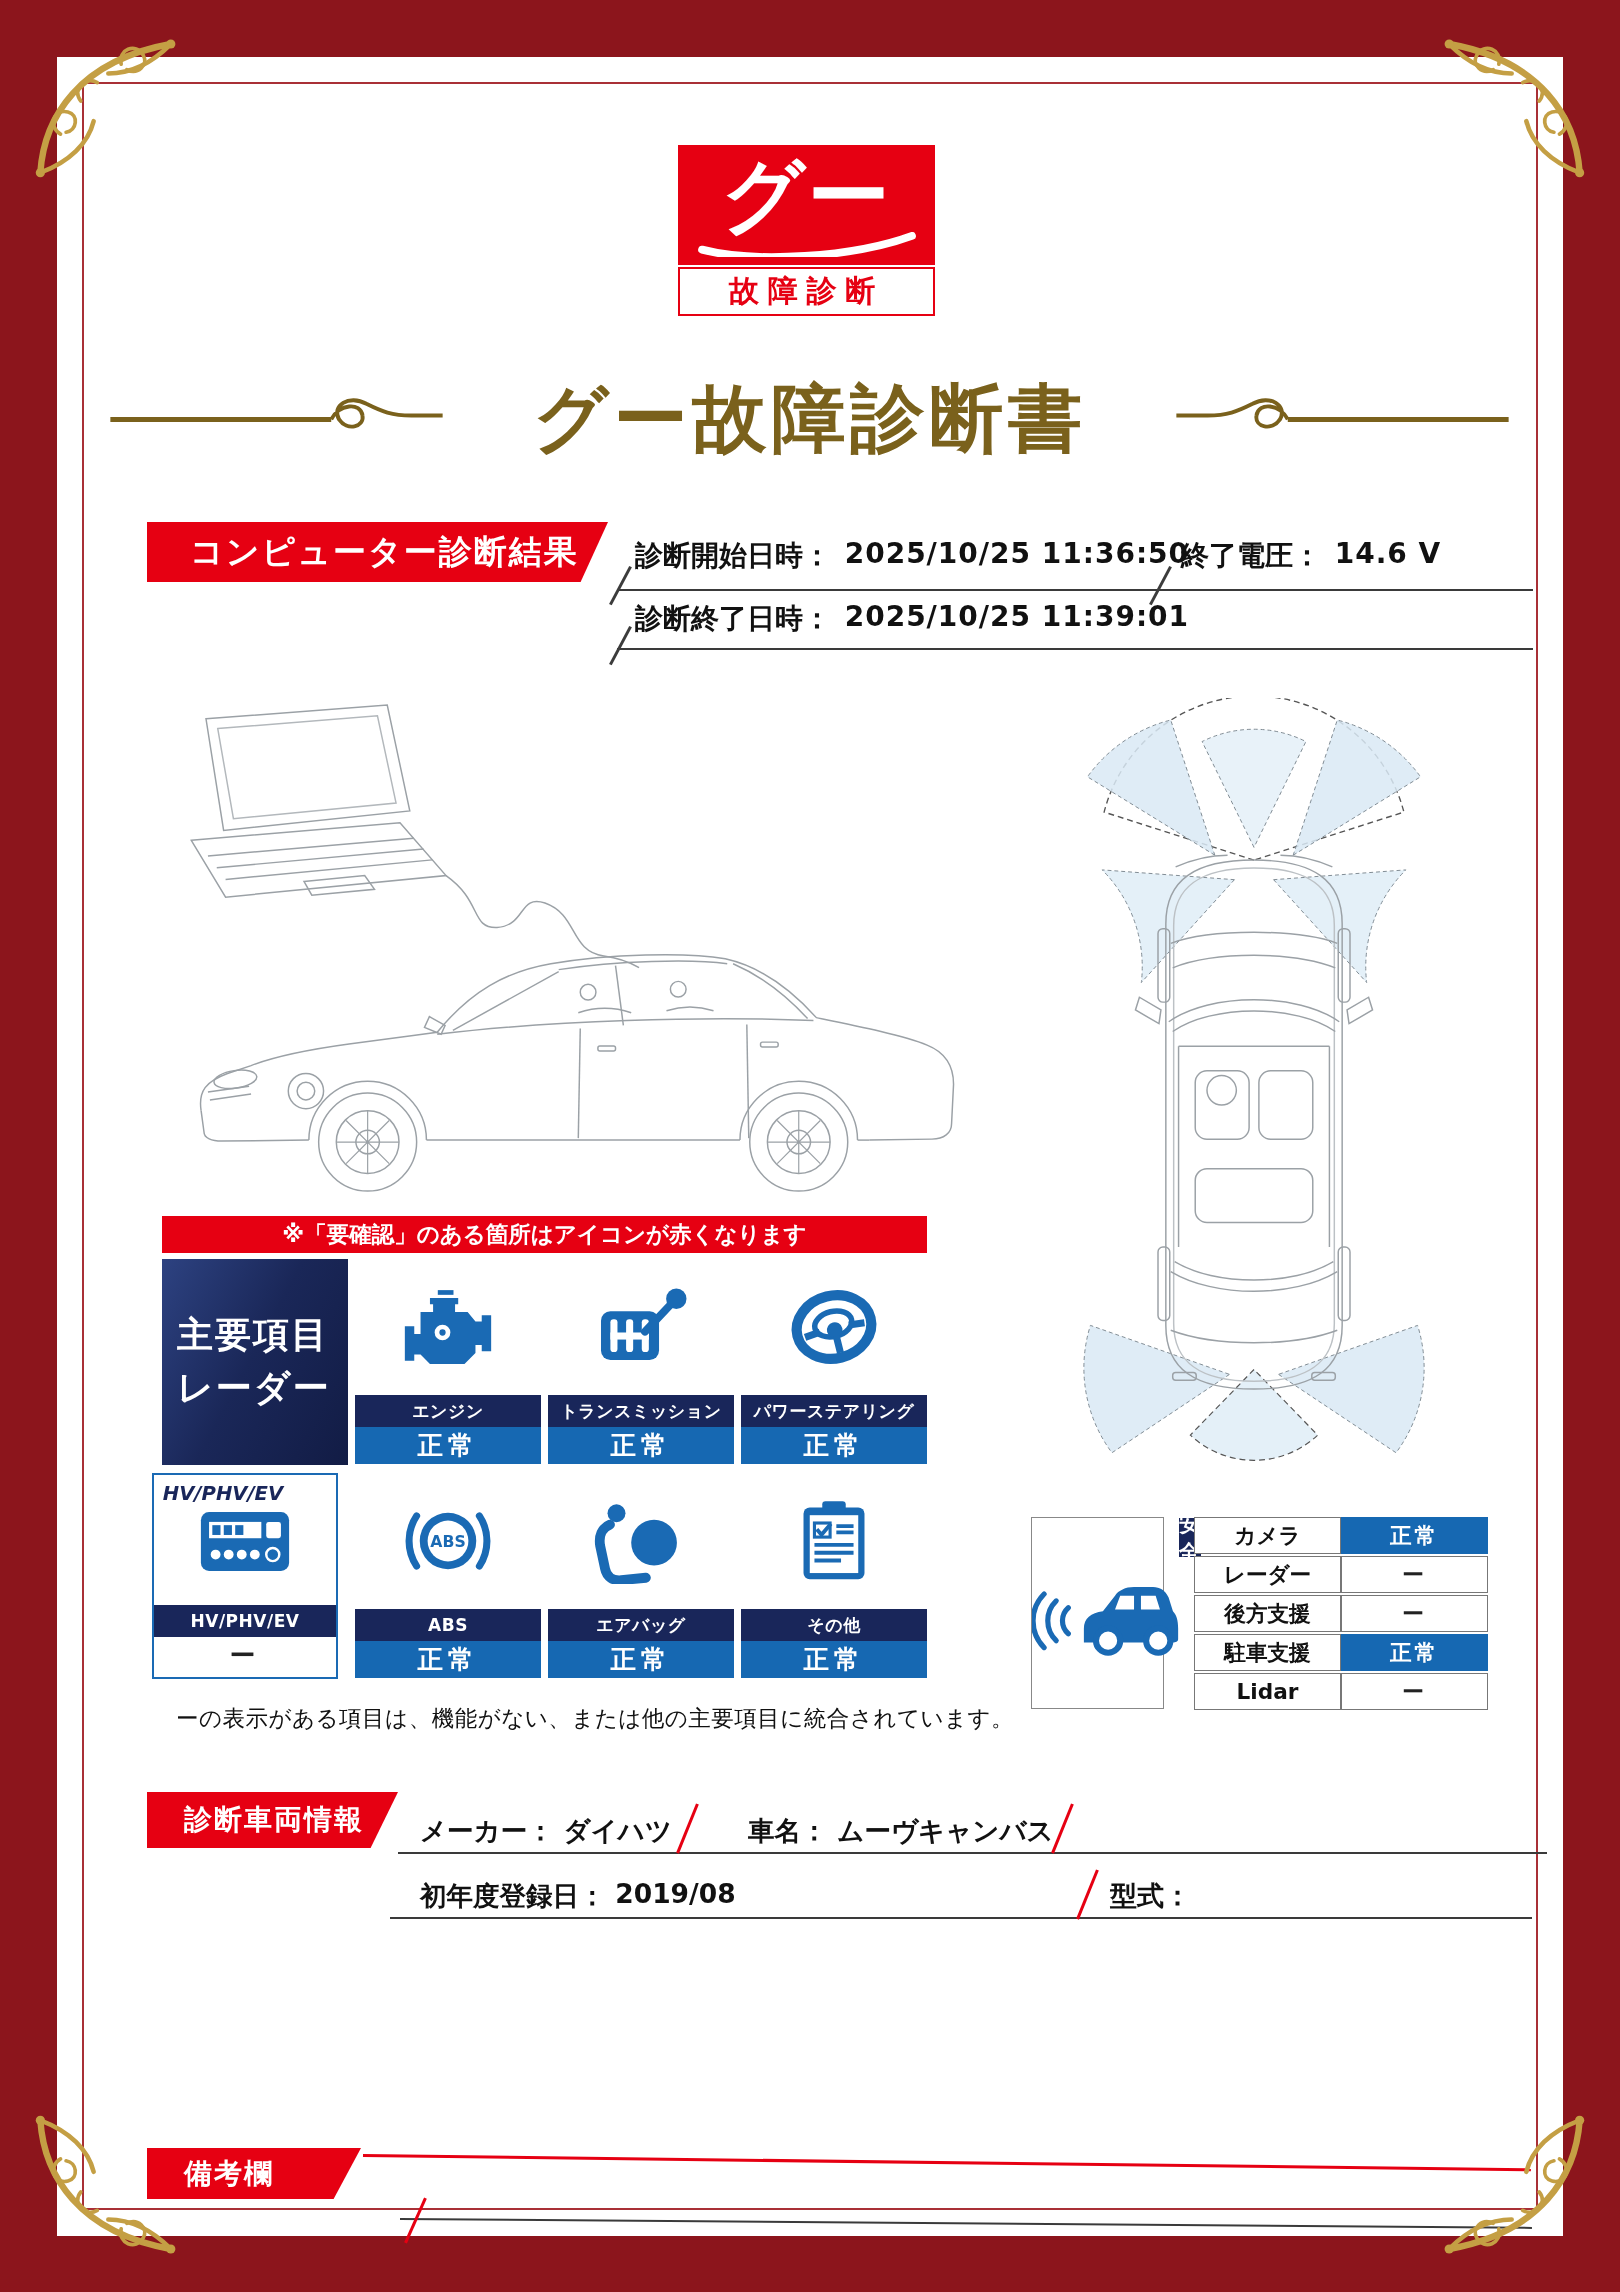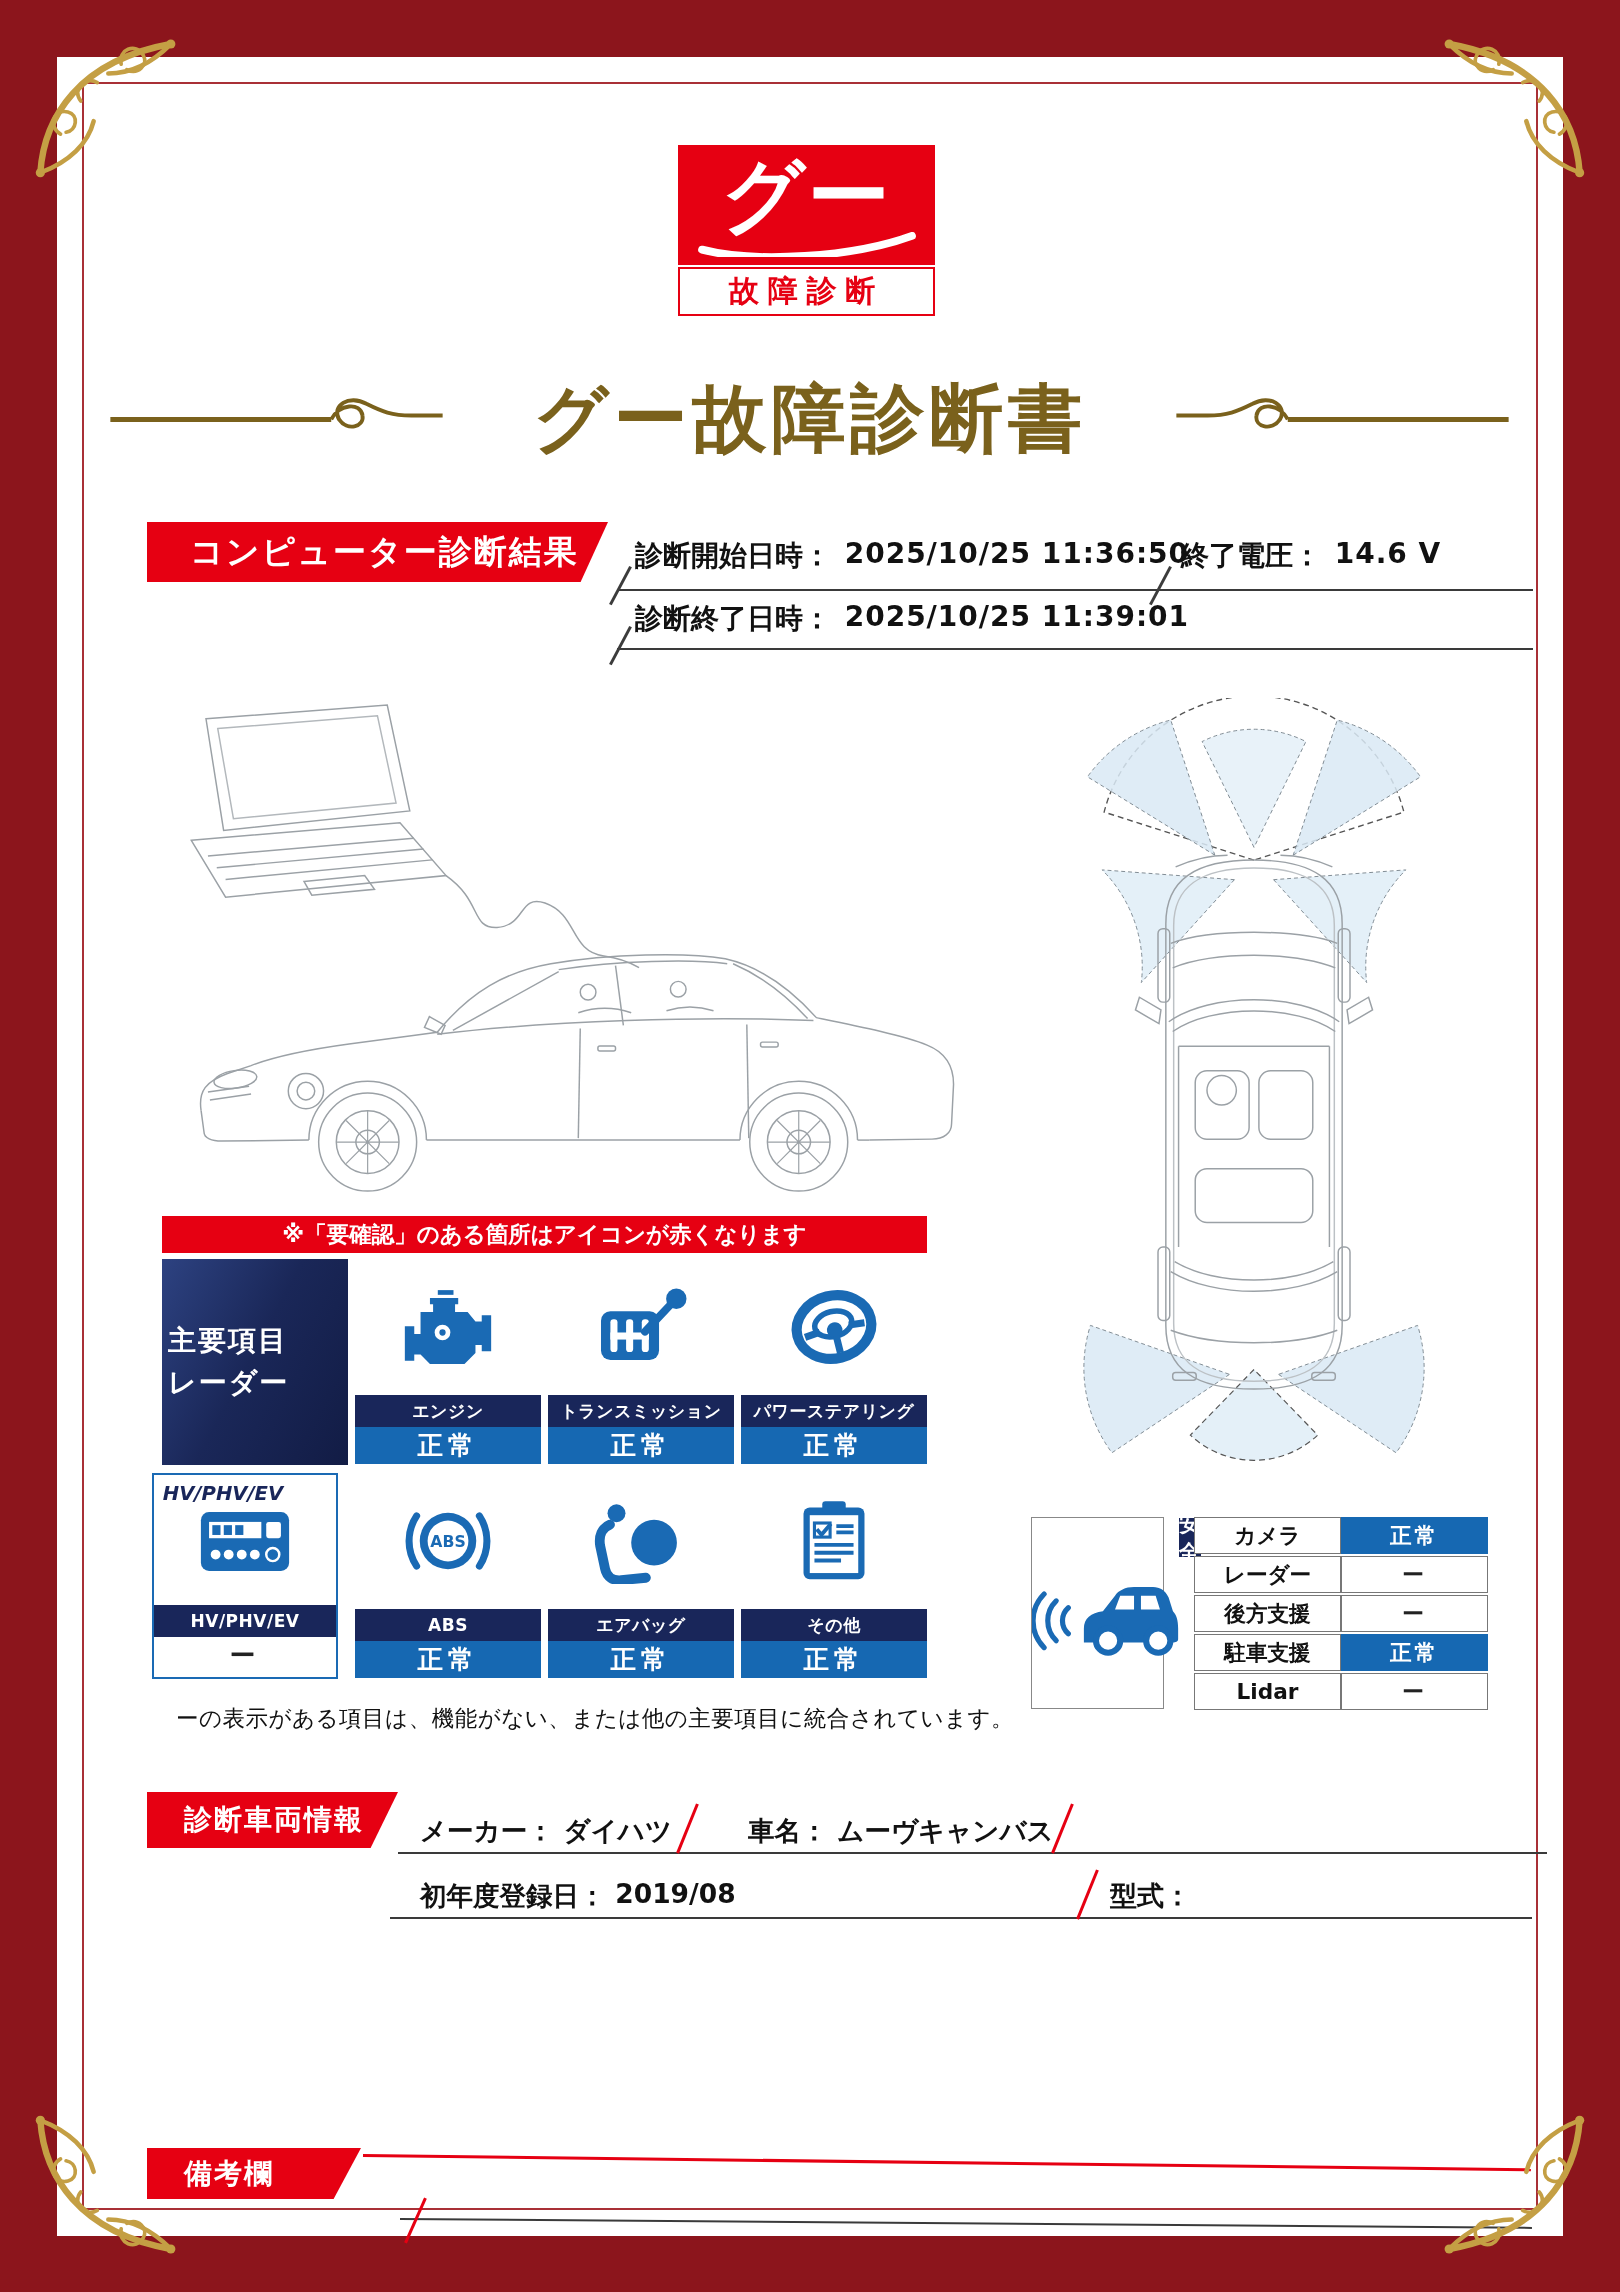--- a/index.html
+++ b/index.html
@@ -37,21 +37,21 @@
   .slash.red{background:#e60012}
 
   .illus{position:absolute}
 
   .warnbar{position:absolute;left:162px;top:1216px;width:765px;height:37px;background:#e60012;color:#fff;font-size:22.5px;font-weight:600;display:flex;align-items:center;justify-content:center}
 
   .cell{position:absolute;width:186px;height:206px;background:#fff;display:flex;flex-direction:column}
   .cell .icon-zone{height:136px;display:flex;align-items:center;justify-content:center;position:relative}
   .cell .bar-label{height:32px;background:#19265a;color:#fff;font-size:17px;font-weight:600;display:flex;align-items:center;justify-content:center;letter-spacing:0.5px}
   .cell .bar-status{height:37px;background:#1668b2;color:#fff;font-size:25.5px;font-weight:700;display:flex;align-items:center;justify-content:center;letter-spacing:4.9px}
-  .header-cell{background:linear-gradient(118deg,#2d4281 0%,#1a2758 48%,#121c45 100%);color:#fff;justify-content:center;padding-left:6px;gap:4px;font-size:28px;font-weight:700;letter-spacing:2px}
+  .header-cell{background:linear-gradient(118deg,#2d4281 0%,#1a2758 48%,#121c45 100%);color:#fff;justify-content:center;padding-left:15px;gap:4px;font-size:36px;font-weight:700;letter-spacing:2px}
   .cell.hv{border:2.9px solid #1a6ab4}
   .cell.hv .icon-zone{height:130px;flex-direction:column;justify-content:flex-start}
   .cell.hv .hv-title{align-self:flex-start;font-style:italic;font-weight:800;color:#19265a;font-size:19.6px;padding:6.9px 0 2px 8.8px}
   .cell.hv .bar-status{background:#fff;color:#222;height:37px}
 
   .footnote{position:absolute;left:176px;top:1703px;font-size:22.5px;color:#111;letter-spacing:0.5px}
 
   .safety-icon-cell{position:absolute;left:1031px;top:1517px;width:133px;height:192px;border:1px solid #888;display:flex;flex-direction:row;background:#fff}
   .safety-icon-zone{flex:1;display:flex;align-items:center;justify-content:center}
   .safety-bar{height:39px;background:#19265a;color:#fff;font-size:20.6px;font-weight:700;display:flex;align-items:center;justify-content:center;letter-spacing:1px}

